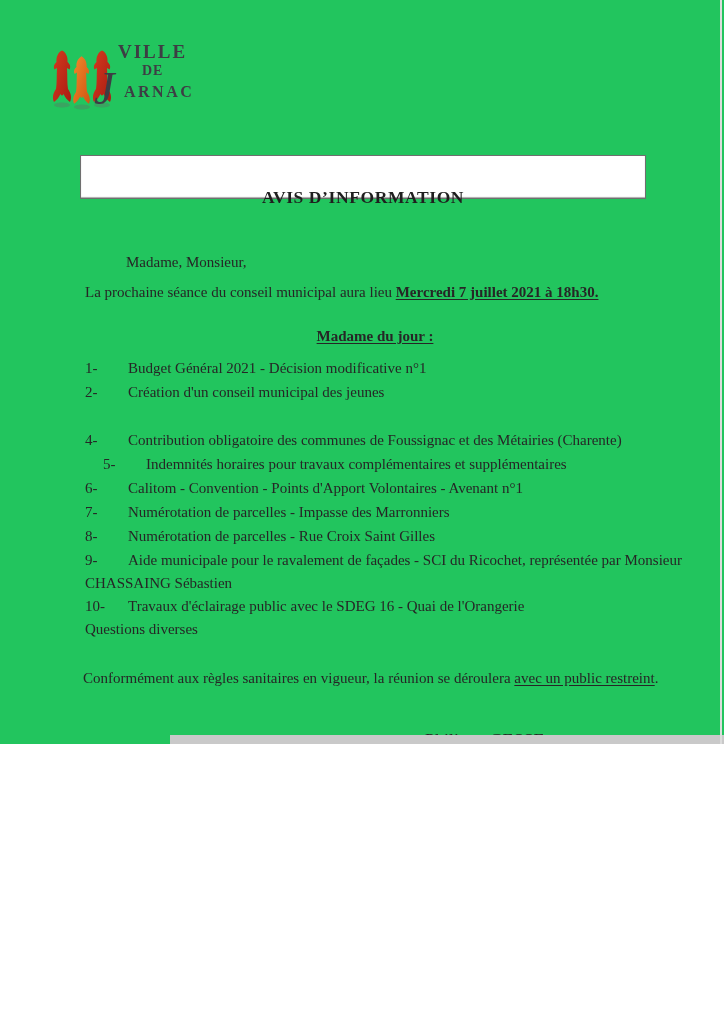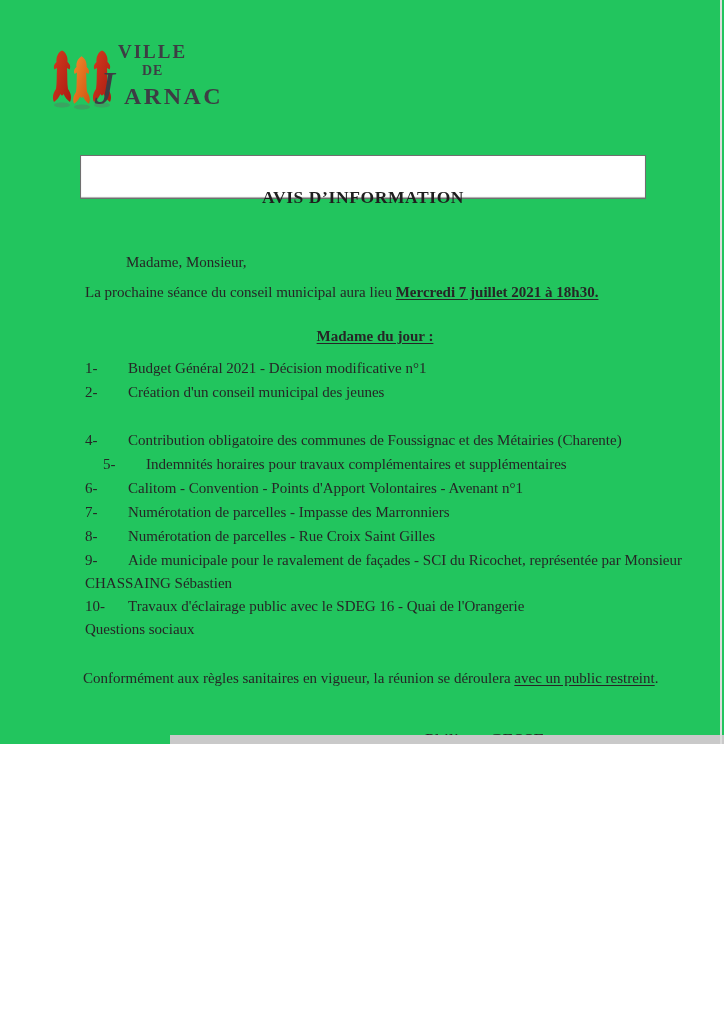--- a/index.html
+++ b/index.html
@@ -14,21 +14,21 @@
 
   
   .logo{position:absolute;left:50px;top:40px;width:220px;height:90px;}
   .logo-fish{position:absolute;left:0;top:2px;}
   .logo-ville{position:absolute;left:68px;top:1px;font-size:19px;letter-spacing:2px;
     text-transform:uppercase;color:#3d3d44;font-weight:600;}
   .logo-de{position:absolute;left:92px;top:23px;font-size:14px;letter-spacing:1px;
     text-transform:uppercase;color:#3d3d44;font-weight:600;}
   .logo-j{position:absolute;left:44px;top:22px;font-size:46px;font-style:italic;
     color:#3d3d44;font-weight:500;}
-  .logo-arnac{position:absolute;left:74px;top:43px;font-size:24px;letter-spacing:2.5px;
+  .logo-arnac{position:absolute;left:74px;top:43px;font-size:16px;letter-spacing:2.5px;
     text-transform:uppercase;color:#3d3d44;font-weight:600;}
 
   
   .title-box{position:absolute;left:80px;top:155px;width:564px;height:42px;
     border:1px solid #6f6f6f;box-shadow:0 -1px 1px #aaa inset;
     display:flex;align-items:center;justify-content:center;background:#fff;}
   .title-text{font-weight:bold;font-size:17.5px;letter-spacing:.6px;color:#1f1f1f;margin-top:41px;}
 
   .agenda-heading{position:absolute;left:85px;top:328px;width:580px;text-align:center;
     font-size:15px;font-weight:bold;}
@@ -119,21 +119,21 @@
   <div class="line" style="left:85px;top:550px;">
     <span class="num">9-</span><span>Aide municipale pour le ravalement de façades - SCI du Ricochet, représentée par Monsieur</span>
   </div>
   <div class="line" style="left:85px;top:573px;">
     <span>CHASSAING Sébastien</span>
   </div>
   <div class="line" style="left:85px;top:596px;">
     <span class="num">10-</span><span>Travaux d'éclairage public avec le SDEG 16 - Quai de l'Orangerie</span>
   </div>
   <div class="line" style="left:85px;top:619px;">
-    <span>Questions sociaux</span>
+    <span>Questions diverses</span>
   </div>
 
   <div class="line" style="left:83px;top:668px;">
     <span>Conformément aux règles sanitaires en vigueur, la réunion se déroulera </span><span class="u">avec un public restreint</span><span>.</span>
   </div>
 
   <div class="sig-line" style="left:425px;top:731px;">
     <span>Philippe GESSE</span>
   </div>
   <div class="sig-line" style="left:425px;top:755px;">

